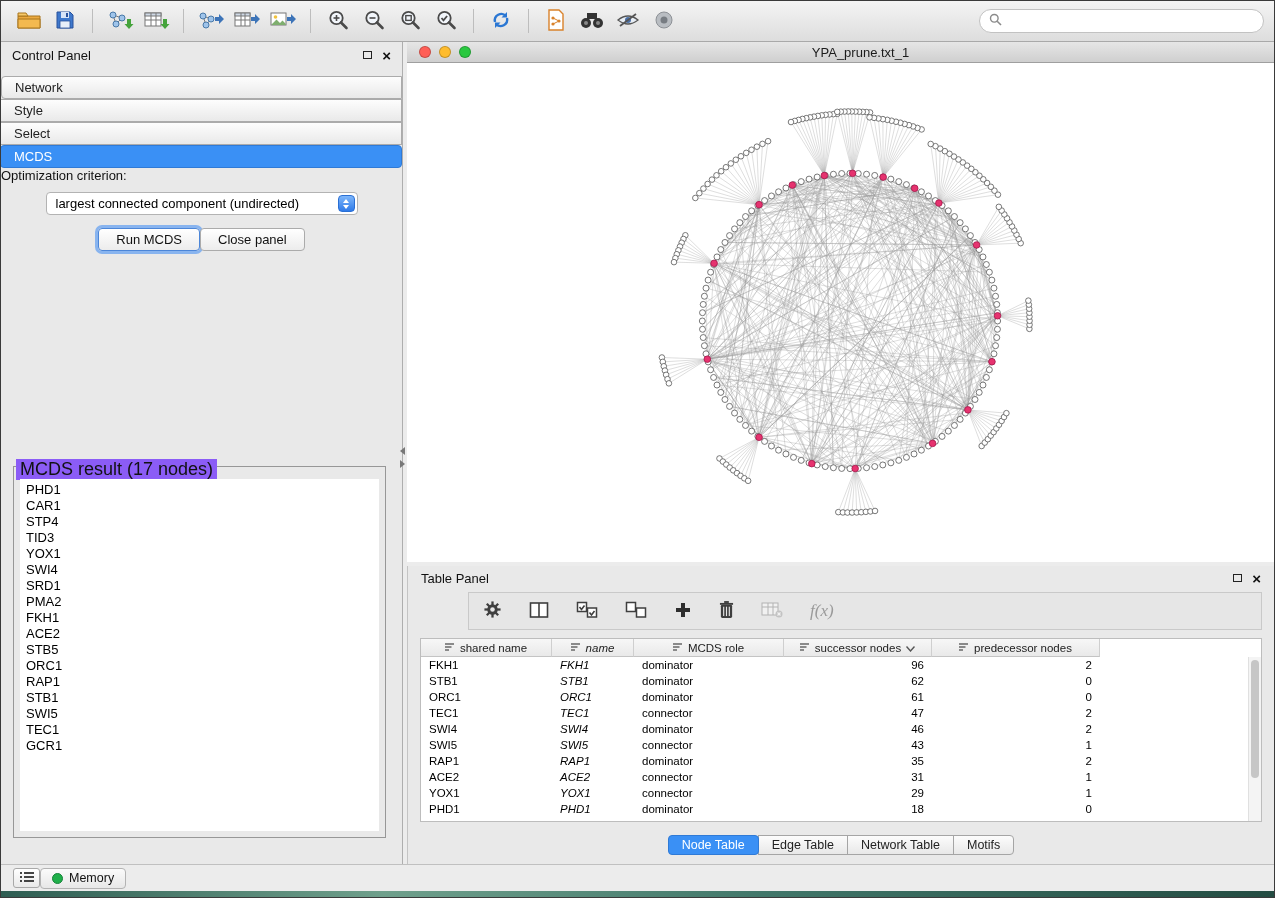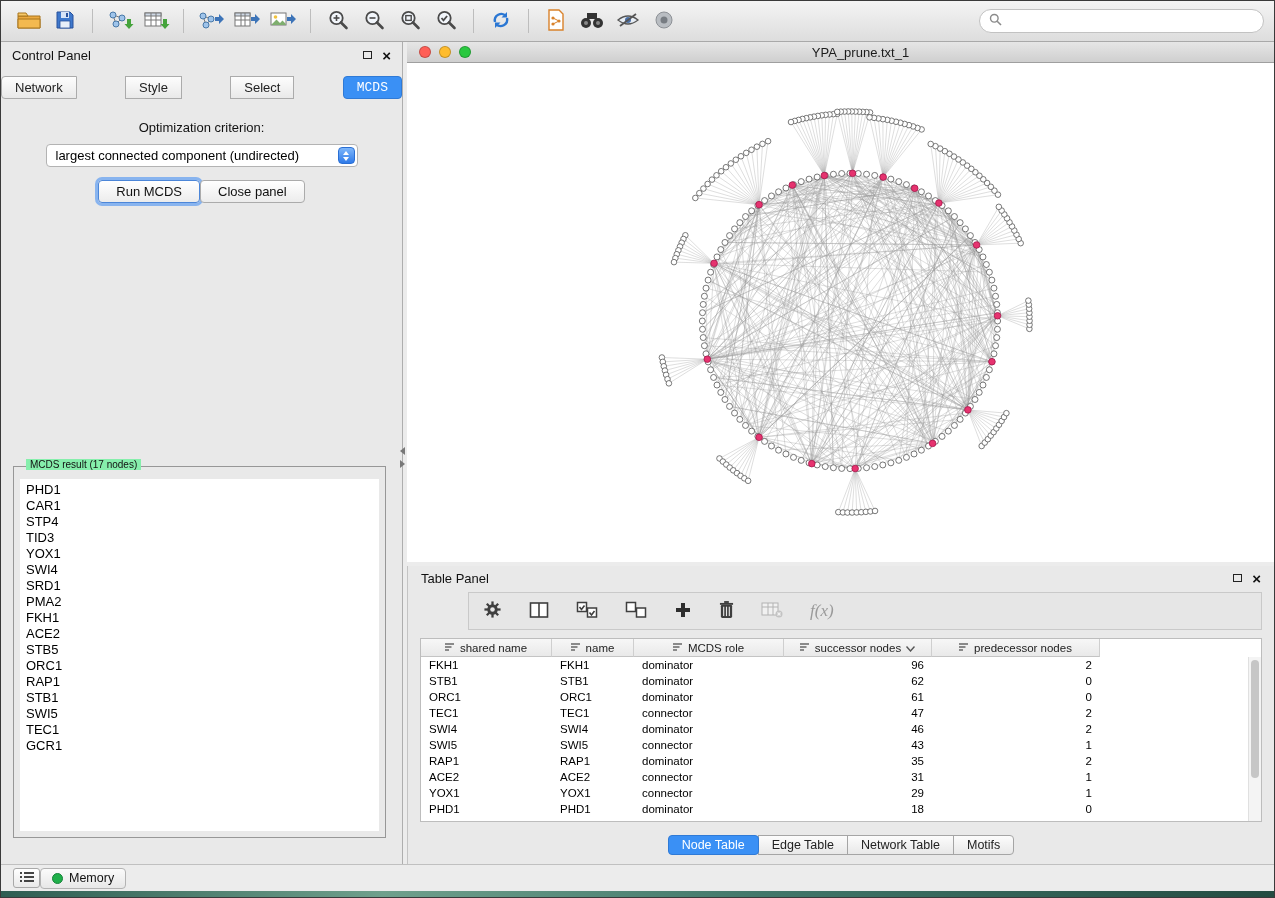--- a/index.html
+++ b/index.html
@@ -19,46 +19,46 @@
     font-family:"Liberation Sans",sans-serif; }
 
   
   .control-panel { position:absolute; top:41px; left:0; width:402px; bottom:33px;
     background:#e9e9e9; border-right:1px solid #aeaeae; }
   .panel-header { height:26px; display:flex; align-items:center; padding:0 11px; font-size:13px; color:#111; }
   .win-btns { margin-left:auto; display:flex; gap:10px; align-items:center; }
   .float-box { width:9px; height:8px; border:1.5px solid #222; display:inline-block; }
   .close-x { font-weight:bold; font-size:15px; line-height:1; color:#111; cursor:pointer; }
 
-  .cp-tabs { display:flex; justify-content:space-between; margin-top:8px; }
+  .cp-tabs { display:flex; justify-content:space-between; margin-top:8px;flex-direction:column; }
   .cp-tab { padding:3px 13px; font-size:13px; color:#222; border:1px solid #ababab;
     background:linear-gradient(#fdfdfd,#e9e9e9); margin-left:-1px; cursor:pointer; }
   .cp-tab:first-child { border-radius:4px 0 0 4px; margin-left:0; }
-  .cp-tab:last-child { border-radius:0 4px 4px 0;font-family:Liberation Mono, monospace; }
+  .cp-tab:last-child { border-radius:0 4px 4px 0; }
   .cp-tab.active { background:#3a90f5; color:#fff; border-color:#2f7ad6; border-radius:4px; position:relative; z-index:1; }
 
-  .opt-label { text-align:center; margin-top:21px; font-size:13px; color:#111; }
+  .opt-label { text-align:left; font-size:13px; color:#111; }
   .criterion-select { position:relative; margin:9px auto 0; width:312px; height:23px; background:#fff;
     border:1px solid #b3b3b3; border-radius:4px; display:flex; align-items:center;
     padding:0 24px 0 9px; font-size:13px; cursor:pointer; }
   .criterion-text { white-space:nowrap; overflow:hidden; }
   .stepper { position:absolute; right:2px; top:2px; width:17px; height:17px;
     background:linear-gradient(#7db6fb,#2f7ae8); border:1px solid #2a6fd4; border-radius:4px;
     display:flex; flex-direction:column; align-items:center; justify-content:center; gap:2px; }
   .arr-up { width:0; height:0; border-left:3.5px solid transparent; border-right:3.5px solid transparent; border-bottom:4px solid #fff; }
   .arr-down { width:0; height:0; border-left:3.5px solid transparent; border-right:3.5px solid transparent; border-top:4px solid #fff; }
 
   .btn-row { display:flex; justify-content:center; margin-top:13px; }
   .btn { height:23px; padding:0 17px; font-size:13px; color:#111; background:linear-gradient(#ffffff,#ececec);
     border:1px solid #ababab; border-radius:4px; cursor:pointer; font-family:"Liberation Sans",sans-serif; }
   .btn.focus { box-shadow:0 0 0 3px rgba(111,166,240,.8); border-color:#4c86d8; }
 
   .result-group { position:absolute; left:12px; right:16px; top:424px; bottom:26px;
     border:1px solid #979797; }
-  .legend { position:absolute; top:-8px; left:12px; background:#86efac; padding:0 4px; font-size:10px; color:#111; }
+  .legend { position:absolute; top:-8px; left:2px; background:#8b5cf6; padding:0 4px; font-size:18px; color:#111; }
   .result-list { position:absolute; left:6px; right:6px; top:12px; bottom:6px; background:#fff;
     overflow:hidden; padding:3px 0 0 6px; }
   .mcds-item { font-size:13px; line-height:16px; color:#000; }
 
   
   .splitter-handles { position:absolute; left:398px; top:446px; width:8px; height:28px; z-index:5; cursor:col-resize; }
   .spl-left { position:absolute; top:0; left:1px; width:0; height:0; border-top:4px solid transparent;
     border-bottom:4px solid transparent; border-right:5px solid #787878; }
   .spl-right { position:absolute; top:13px; left:1px; width:0; height:0; border-top:4px solid transparent;
     border-bottom:4px solid transparent; border-left:5px solid #787878; }
@@ -79,21 +79,21 @@
   .tp-toolbar { position:absolute; left:12px; right:12px; top:26px; height:38px; background:#e6e6e6;
     border:1px solid #c9c9c9; display:flex; align-items:center; padding-left:14px; gap:27px;margin-left:48px; }
   .tp-ibtn { background:transparent; border:none; display:flex; align-items:center; justify-content:center; cursor:pointer; }
   .fx { font-family:"Liberation Serif", serif; font-style:italic; font-size:17px; color:#9a9a9a; }
 
   .table-wrap { position:absolute; left:12px; right:12px; top:72px; bottom:42px; background:#fff;
     border:1px solid #bdbdbd; overflow:hidden; }
   .thead { display:flex; height:18px; font-size:11.5px; color:#222; }
   .th { display:flex; align-items:center; justify-content:center; gap:5px;
     background:linear-gradient(#f7f7f7,#e9e9e9); border-right:1px solid #cfcfcf; border-bottom:1px solid #c4c4c4; cursor:pointer; }
-  .col0 { width:131px; } .col1 { width:82px; } .col2 { width:150px; } .col3 { width:148px; } .col4 { width:168px; }
+  .col0 { width:131px; } .col1 { width:82px;font-style:italic; } .col2 { width:150px; } .col3 { width:148px; } .col4 { width:168px; }
   .tbody { }
   .trow { display:flex; height:16px; align-items:center; font-size:11.5px; color:#000; cursor:default; }
   .td { padding:0 8px; overflow:hidden; white-space:nowrap; }
   .td.num { text-align:right; }
   .vscroll { position:absolute; right:0; top:18px; bottom:0; width:13px; background:#f4f4f4; border-left:1px solid #e0e0e0; }
   .vthumb { position:absolute; left:2px; right:2px; top:3px; height:118px; background:#c6c6c6; border-radius:5px; }
 
   .bt-tabs { position:absolute; left:0; right:0; bottom:9px; display:flex; justify-content:center; }
   .bt-tab { padding:2px 13px; font-size:12.5px; color:#222; border:1px solid #a5a5a5;
     background:linear-gradient(#fcfcfc,#e8e8e8); margin-left:-1px; cursor:pointer; }

